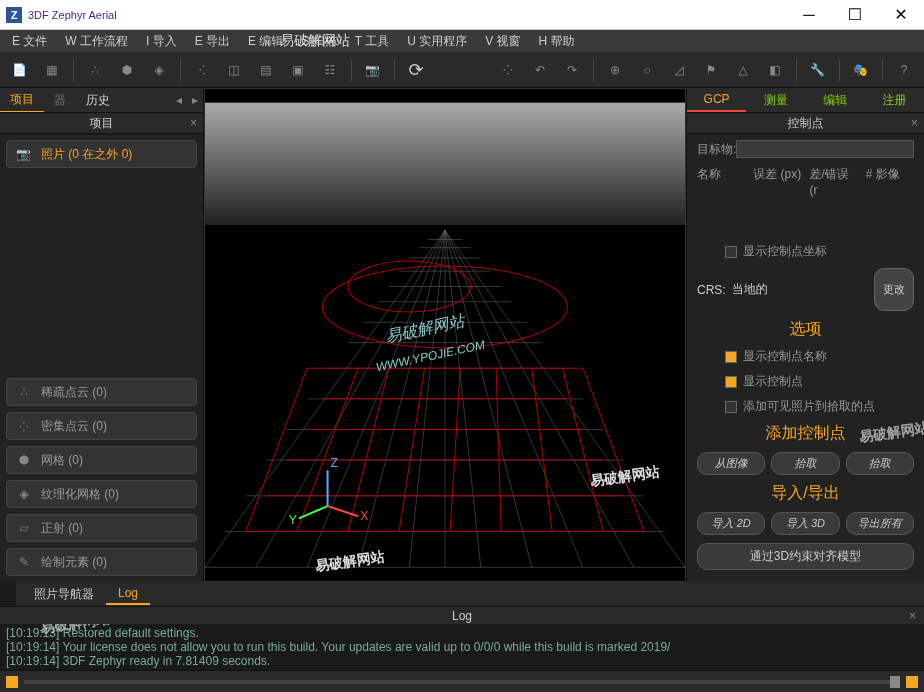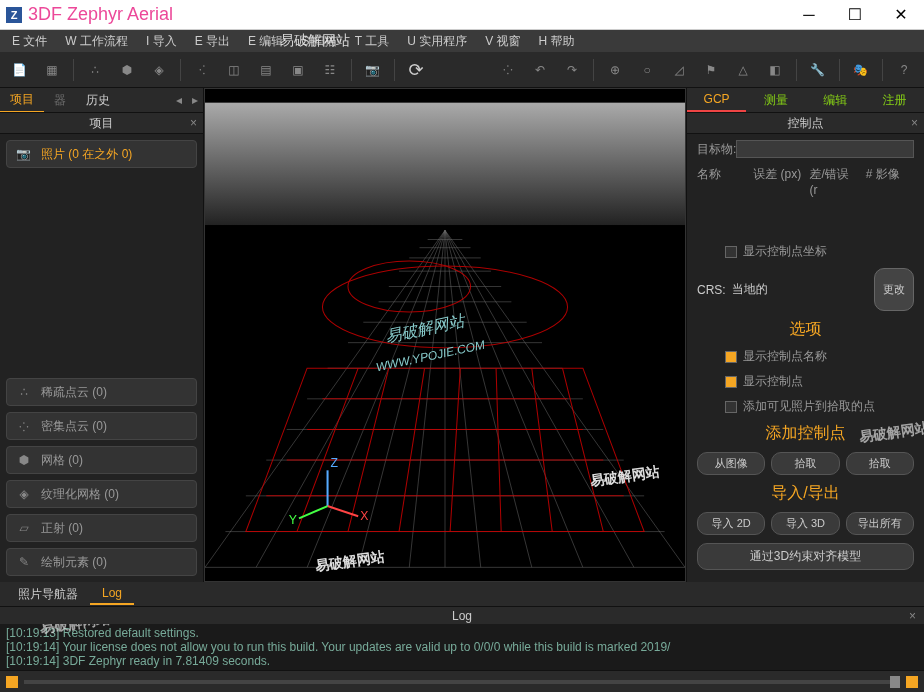--- a/index.html
+++ b/index.html
@@ -1,21 +1,21 @@
 <!DOCTYPE html>
 <html><head>
 <meta charset="utf-8">
 <style>
 * { margin: 0; padding: 0; box-sizing: border-box; font-family: "Microsoft YaHei", Arial, sans-serif; font-size: 12px; }
 body { width: 924px; height: 692px; background: #1a1a1a; display: flex; flex-direction: column; overflow: hidden; }
 
 
 .titlebar { height: 30px; background: #fff; display: flex; align-items: center; padding: 0 0 0 6px; border-bottom: 1px solid #ccc; }
 .titlebar .app-icon { width: 16px; height: 16px; background: #2a5599; color: #fff; display: inline-flex; align-items: center; justify-content: center; font-weight: bold; font-size: 11px; margin-right: 6px; }
-.titlebar .title { color: #ec4899; font-size: 18px; }
+.titlebar .title { color: #4c1d95; font-size: 11px; }
 .titlebar .win-btns { margin-left: auto; display: flex; }
 .titlebar .win-btn { width: 46px; height: 30px; display: flex; align-items: center; justify-content: center; font-size: 16px; cursor: pointer; color: #000; }
 
 
 .menubar { height: 22px; background: #3a3a3a; display: flex; align-items: center; padding: 0 4px; color: #ccc; gap: 2px; }
 .menubar .menu-item { padding: 2px 8px; cursor: pointer; }
 .watermark-mb { position: absolute; color: #ddd; font-size: 14px; pointer-events: none; }
 
 
 .toolbar { height: 36px; background: #2a2a2a; display: flex; align-items: center; padding: 0 6px; gap: 4px; border-bottom: 1px solid #111; }
@@ -57,26 +57,26 @@
 .field-row .input { flex: 1; height: 18px; background: #3a3a3a; border: 1px solid #555; }
 .col-headers { display: flex; gap: 8px; color: #999; font-size: 11px; }
 .col-headers span { flex: 1; }
 .checkbox-row { display: flex; align-items: center; gap: 6px; color: #999; padding-left: 28px; }
 .checkbox-row .cb { width: 12px; height: 12px; border: 1px solid #666; background: #333; display: inline-block; }
 .checkbox-row .cb.checked { background: #f5a623; }
 .crs-row { display: flex; align-items: center; gap: 6px; }
 .crs-row .crs-val { color: #ccc; }
 .crs-row .change-btn { margin-left: auto; background: #444; border: 1px solid #666; border-radius: 10px; padding: 13px 8px; color: #ccc; cursor: pointer; font-size: 11px; }
 .section-title { color: #f5a623; text-align: center; font-size: 16px; }
-.btn-row { display: flex; gap: 6px; }
+.btn-row { display: flex; gap: 6px; font-style: italic; }
 .btn-row .btn { flex: 1; background: #3a3a3a; border: 1px solid #555; border-radius: 10px; padding: 3px 0; text-align: center; color: #ccc; cursor: pointer; font-size: 11px; }
 .wide-btn { background: #3a3a3a; border: 1px solid #555; border-radius: 10px; padding: 4px 0; text-align: center; color: #ccc; cursor: pointer; font-size: 12px; }
 
 
-.bottom-tabs { height: 24px; background: #2a2a2a; display: flex; align-items: center; padding: 0 6px; }
+.bottom-tabs { height: 24px; background: #2a2a2a; display: flex; align-items: center; padding: 0 6px; margin-left: 16px; }
 .bottom-tabs .tab { padding: 3px 12px; color: #ccc; cursor: pointer; }
 .bottom-tabs .tab.active { color: #f5a623; border-bottom: 2px solid #f5a623; }
 
 
 .log-header { height: 18px; background: #2a2a2a; text-align: center; color: #ccc; font-size: 12px; line-height: 18px; position: relative; border-top: 1px solid #111; }
 .log-header .close-x { position: absolute; right: 8px; color: #888; cursor: pointer; }
 .log-content { height: 46px; background: #1a1a1a; color: #7a9; font-family: monospace; font-size: 11px; padding: 2px 6px; overflow: hidden; line-height: 14px; }
 
 
 .statusbar { height: 22px; background: #2a2a2a; display: flex; align-items: center; padding: 0 6px; gap: 6px; border-top: 1px solid #111; }

